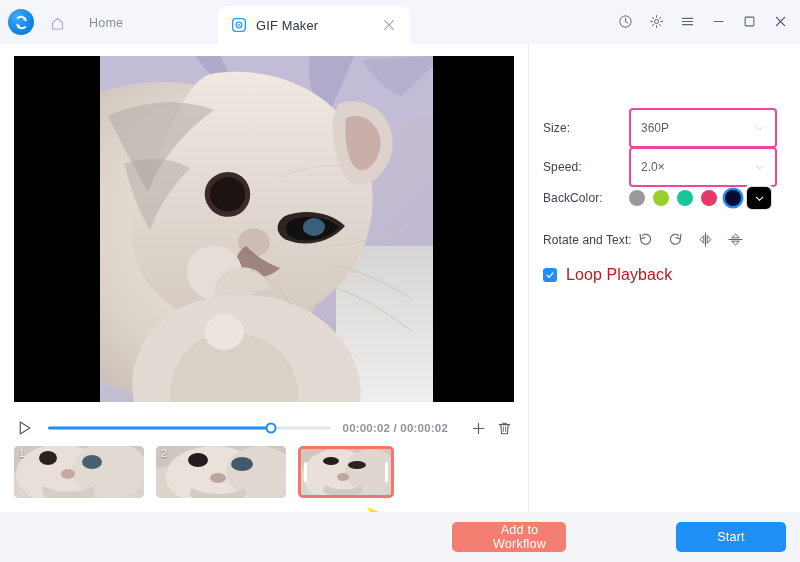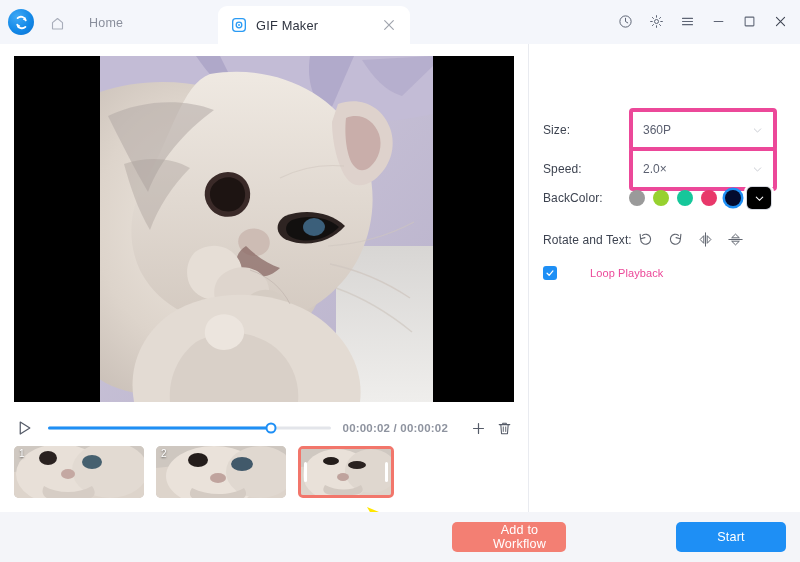--- a/index.html
+++ b/index.html
@@ -190,21 +190,21 @@
   .orow {
     position: absolute; left: 14px; width: 244px;
     display: flex; align-items: center;
   }
   .olabel {
     font-size: 12px; color: #3d4350; width: 86px; flex: 0 0 86px;
     letter-spacing: .1px;
   }
   .select {
     position: relative; width: 148px; height: 27px;
-    border: 4px solid #ec4899; border-radius: 4px;
+    border: 2px solid #ec4899; border-radius: 4px;
     background: #fff; display: flex; align-items: center;
     padding: 18px 10px; cursor: pointer;
   }
   .select .sval { font-size: 12px; color: #5b6070; flex: 1; }
   .select .chev { width: 11px; height: 11px; opacity: .5; }
 
   .swatches { display: flex; align-items: center; gap: 8px; }
   .sw {
     width: 16px; height: 16px; border-radius: 50%; cursor: pointer;
   }
@@ -219,21 +219,21 @@
   }
 
   .rf-icons { display: flex; align-items: center; gap: 13px; }
   .rf { width: 17px; height: 17px; cursor: pointer; }
 
   .checkrow { display: flex; align-items: center; gap: 9px; cursor: pointer; }
   .cbox {
     width: 14px; height: 14px; border-radius: 3px; background: #1e8ff5;
     display: flex; align-items: center; justify-content: center;
   }
-  .clabel { font-size: 11px; color: #ec4899; letter-spacing: .1px; margin-left: 24px; }
+  .clabel { font-size: 16px; color: #b91c1c; letter-spacing: .1px; }
 
   
   .footer {
     position: absolute; left: 0; top: 512px;
     width: 800px; height: 50px; background: #f4f5f9;
   }
   .btn {
     position: absolute; top: 10px; height: 30px;
     border-radius: 5px; border: none; cursor: pointer;
     font-size: 12.6px; color: #fff; font-family: "Liberation Sans", sans-serif;

